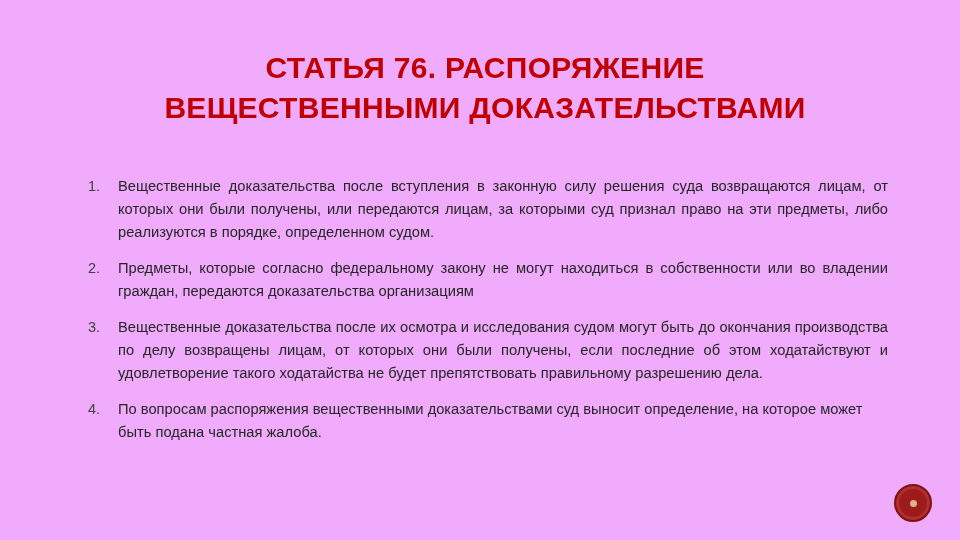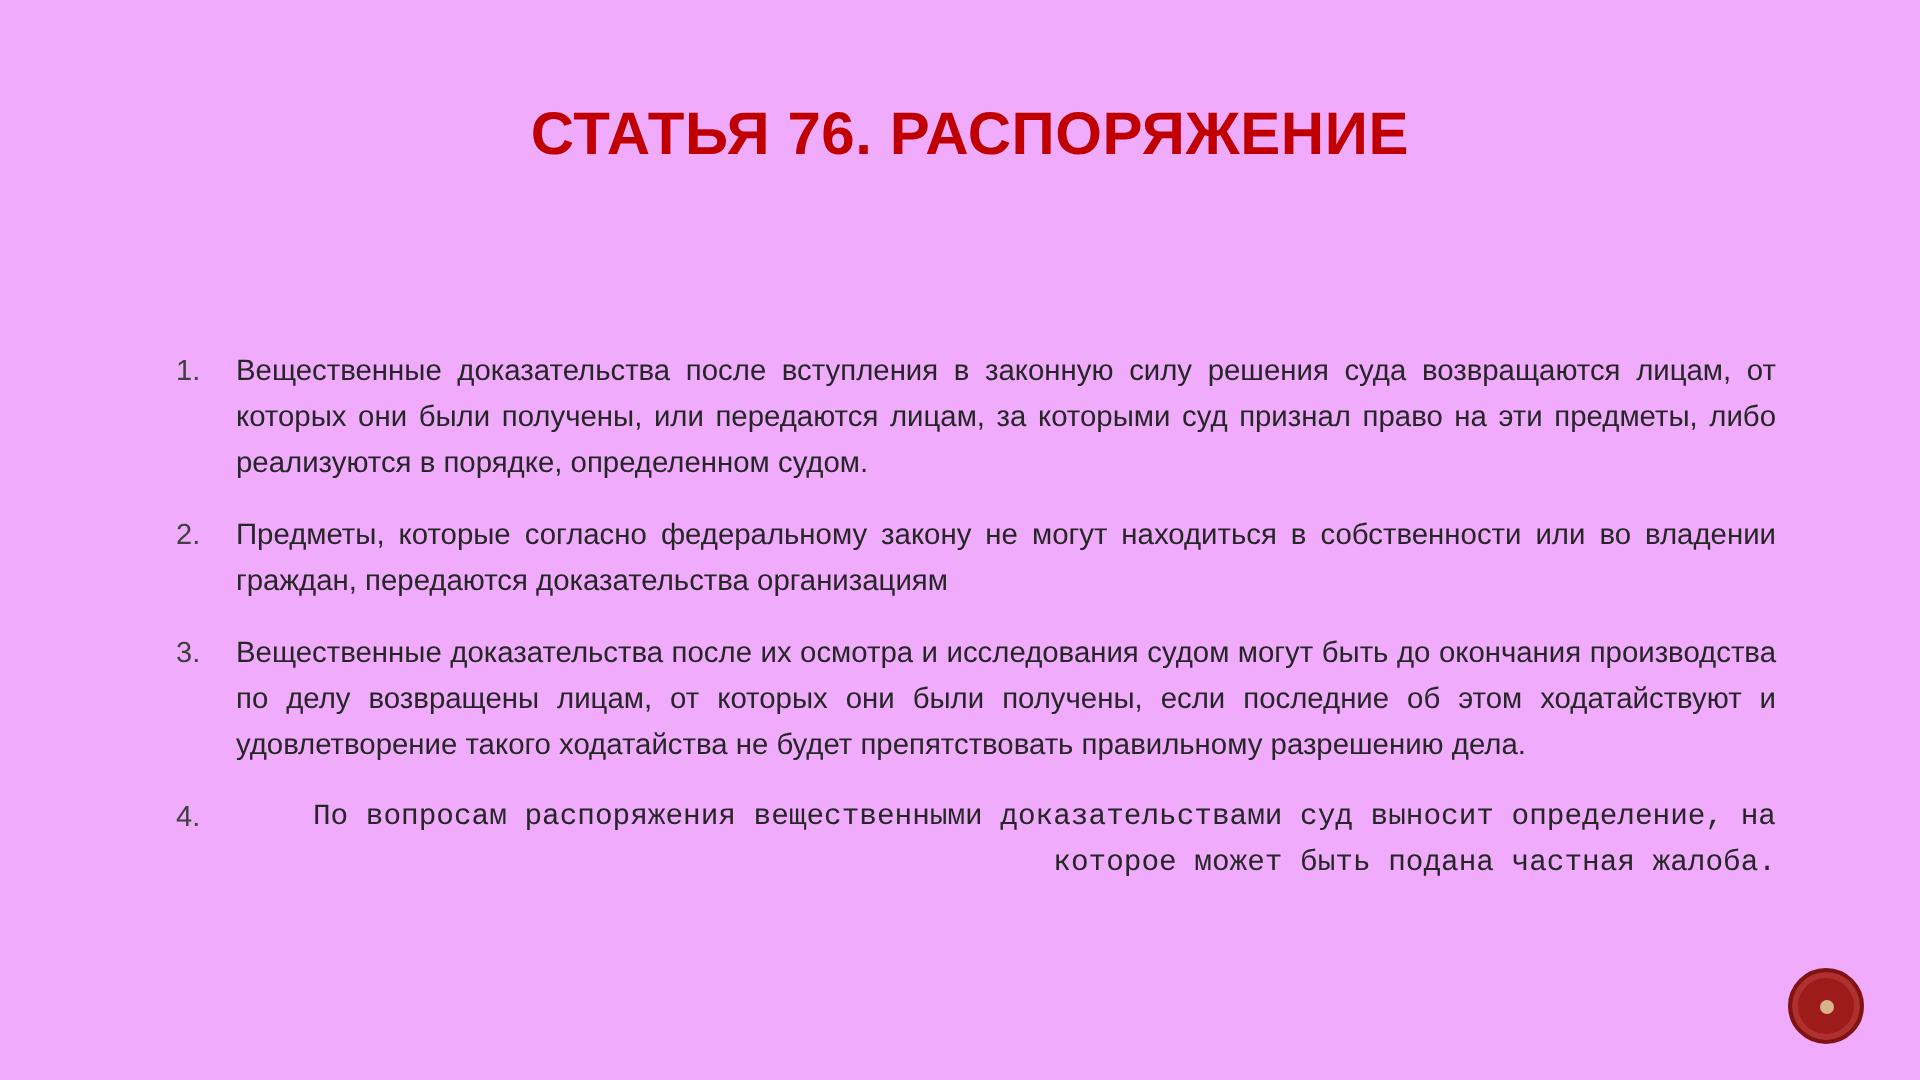--- a/index.html
+++ b/index.html
@@ -59,22 +59,21 @@
   .item-text {
     flex: 1 1 auto;
     color: #262626;
     font-size: 14.7px;
     line-height: 23px;
     text-align: justify;
     text-justify: inter-word;
     hyphens: none;
   }
   .item-text.last {
-    text-align: right;
-    font-family: Liberation Mono, monospace;
+    text-align: left;
   }
   .corner-badge {
     position: absolute;
     right: 28px;
     bottom: 18px;
     width: 34px;
     height: 34px;
     border-radius: 50%;
     background: #9E1B1B;
     border: 2px solid #7F1212;
@@ -92,20 +91,21 @@
     background: #D9B38C;
   }
 </style>
 </head>
 <body>
 
 <div class="slide">
 
   <div class="title-block">
     <div class="title-line">СТАТЬЯ 76. РАСПОРЯЖЕНИЕ</div>
+    <div class="title-line">ВЕЩЕСТВЕННЫМИ ДОКАЗАТЕЛЬСТВАМИ</div>
   </div>
 
   <div class="body-block">
 
     <div class="item">
       <div class="item-num">1.</div>
       <div class="item-text">Вещественные доказательства после вступления в законную силу решения суда возвращаются лицам, от которых они были получены, или передаются лицам, за которыми суд признал право на эти предметы, либо реализуются в порядке, определенном судом.</div>
     </div>
 
     <div class="item">

